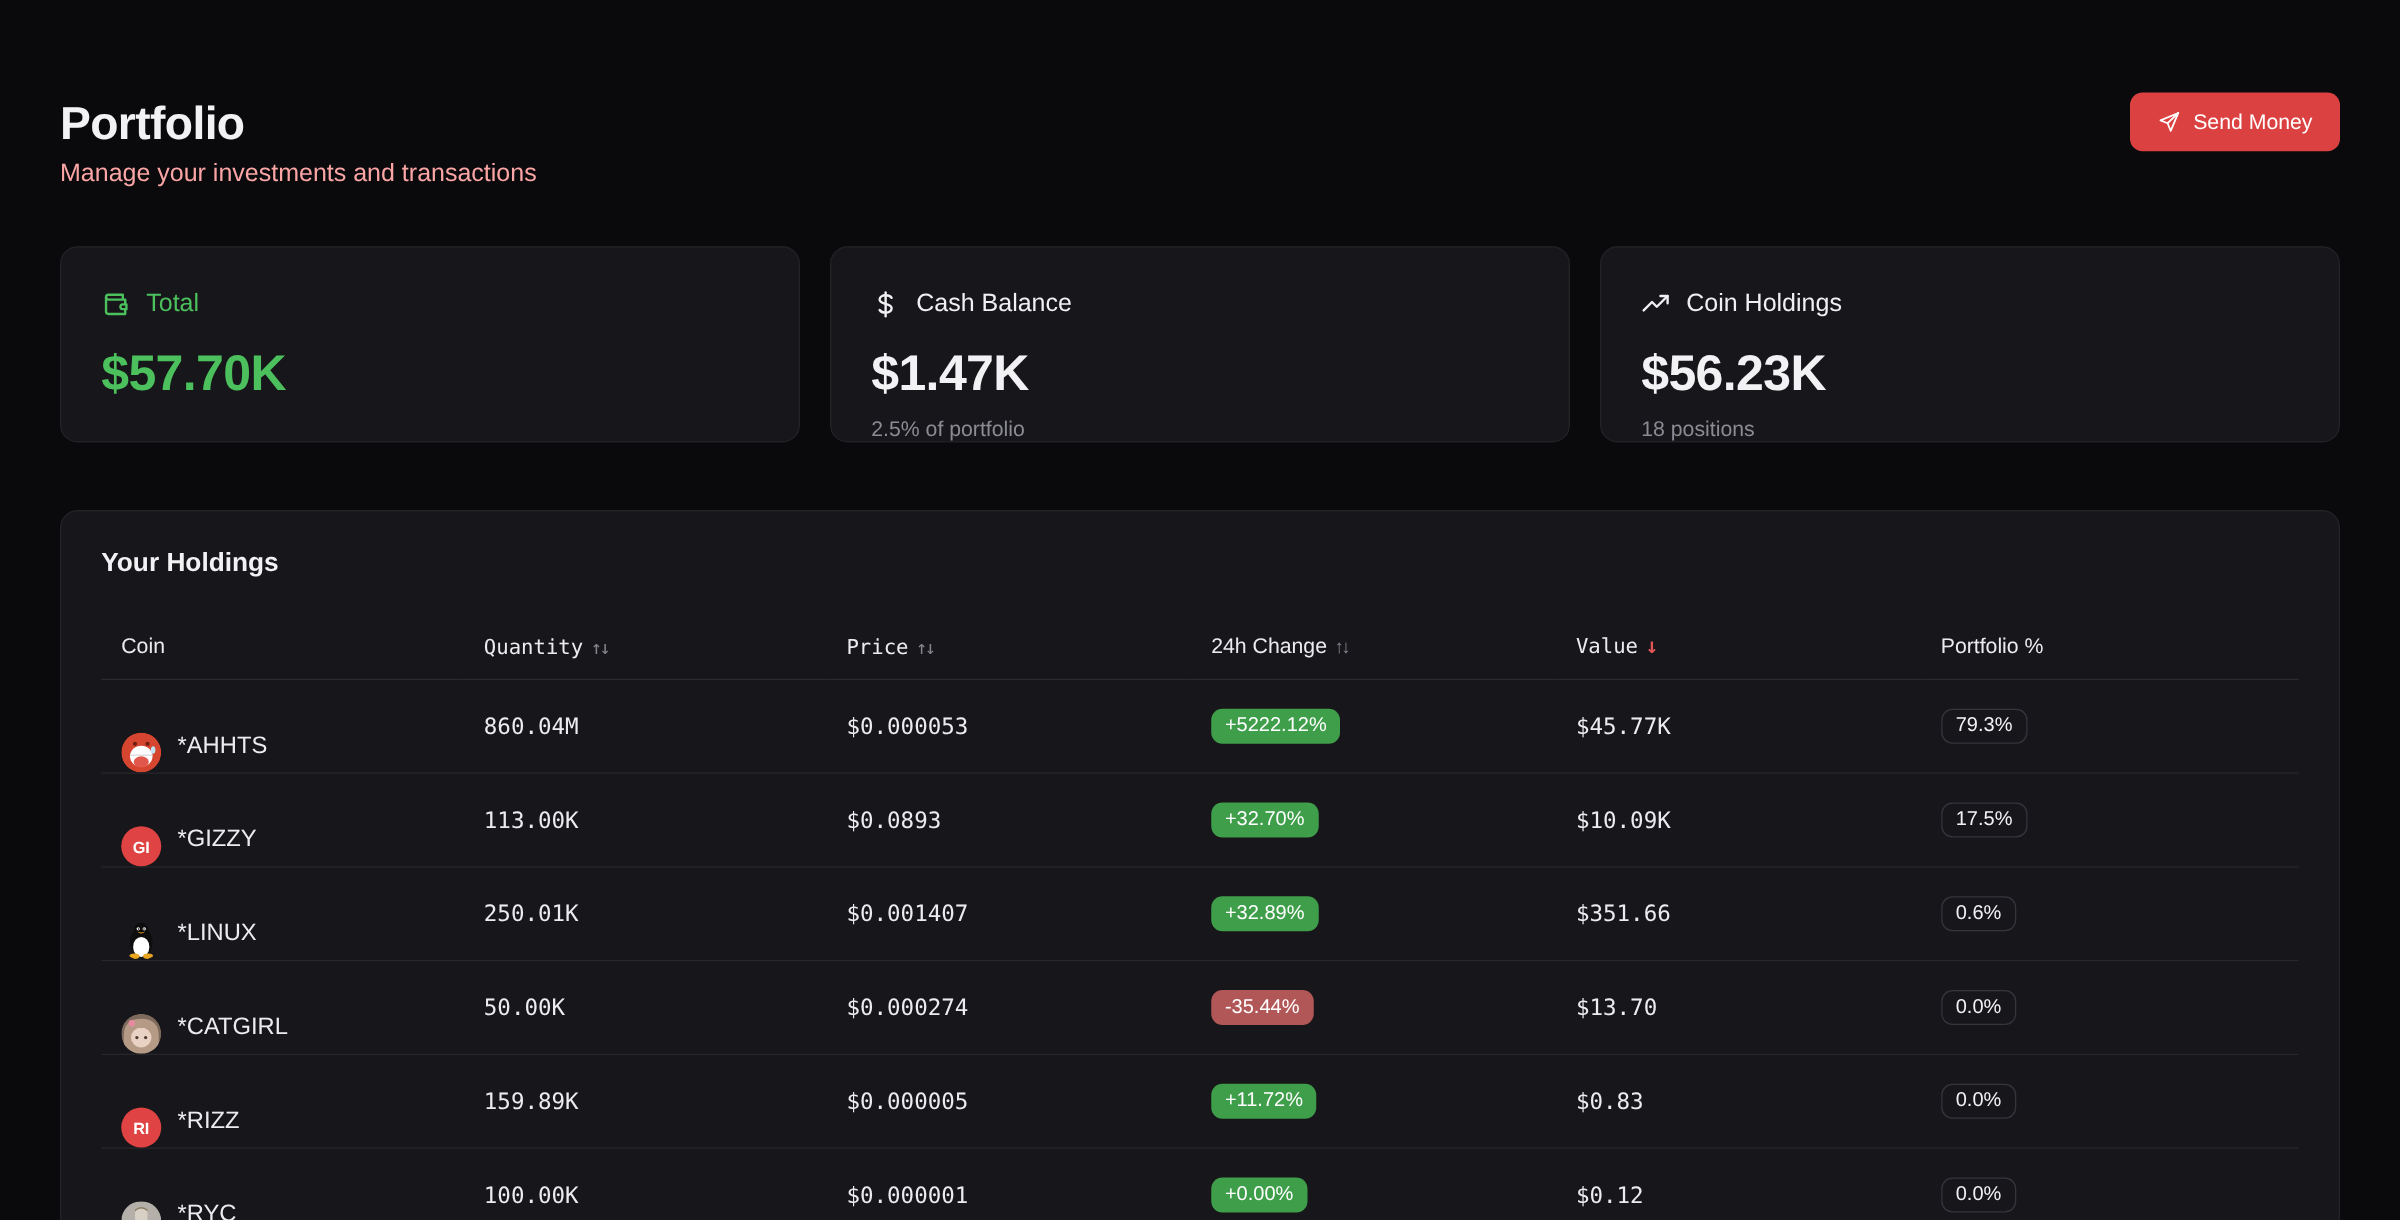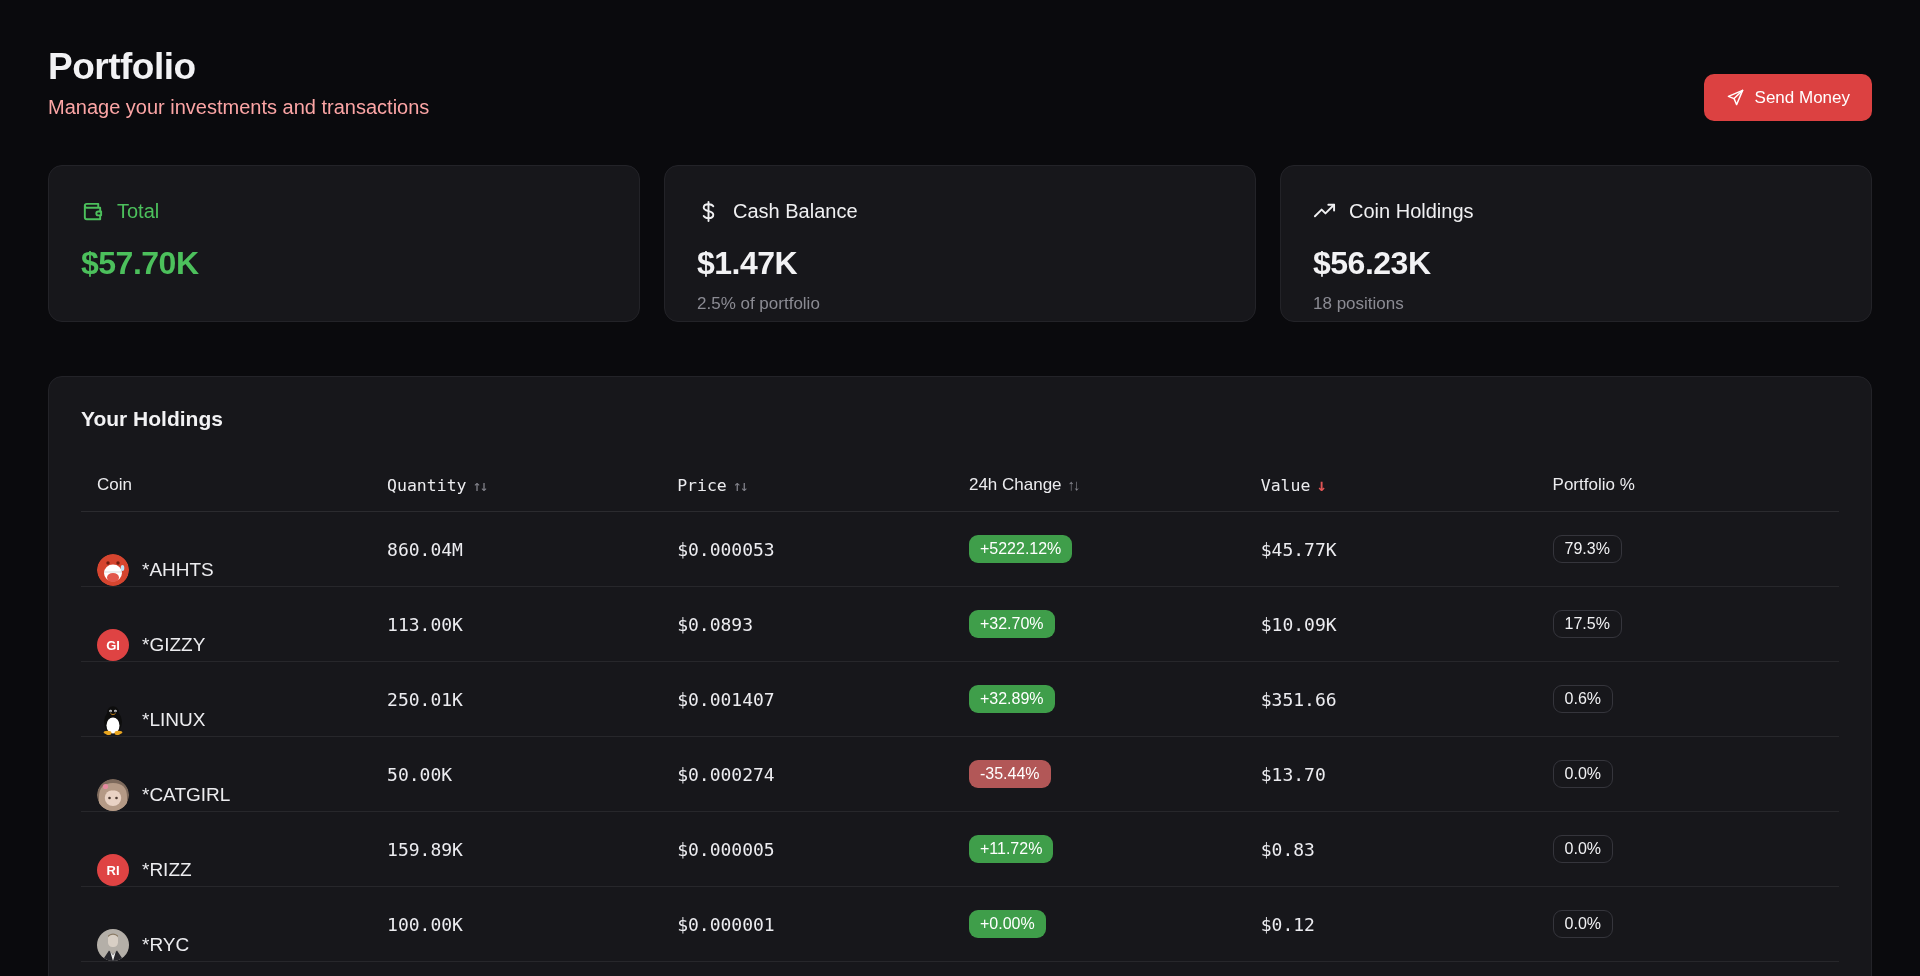--- a/index.html
+++ b/index.html
@@ -7,21 +7,21 @@
   body {
     background: #0a0a0d;
     color: #f2f2f4;
     font-family: "Liberation Sans", sans-serif;
   }
   .mono { font-family: "DejaVu Sans Mono", monospace; }
   .container { position: relative; padding: 0 48px; }
 
   
   .page-header { padding-top: 46px; }
-  .page-title { font-size: 37px; font-weight: 700; letter-spacing: -0.5px; }
+  .page-title { font-size: 37px; font-weight: 700; letter-spacing: -0.5px; margin-top: 32px; }
   .page-subtitle { margin-top: 8px; font-size: 20px; color: #fca5a5; }
   .send-btn {
     position: absolute; top: 74px; right: 48px;
     display: flex; align-items: center; gap: 10px;
     height: 47px; padding: 0 22px;
     background: #dc4141; color: #fff;
     border: none; border-radius: 10px;
     font-size: 17px; font-family: "Liberation Sans", sans-serif;
     cursor: pointer;
   }
@@ -30,21 +30,21 @@
   .cards { display: grid; grid-template-columns: 1fr 1fr 1fr; gap: 24px; margin-top: 46px; }
   .card {
     background: #17171b;
     border: 1px solid #232328;
     border-radius: 14px;
     height: 157px;
     padding: 34px 32px;
   }
   .card-head { display: flex; align-items: center; gap: 13px; font-size: 20px; color: #f0f0f2; }
   .card-head .cicon { width: 23px; height: 23px; display: inline-flex; }
-  .card-value { margin-top: 22px; font-size: 32px; font-weight: 700; letter-spacing: -0.5px; }
+  .card-value { margin-top: 22px; font-size: 40px; font-weight: 700; letter-spacing: -0.5px; }
   .card-sub { margin-top: 12px; font-size: 17px; color: #8b8b93; }
   .card.green .card-head, .card.green .card-value { color: #4cc05c; }
 
   
   .holdings {
     margin-top: 54px;
     background: #17171b;
     border: 1px solid #232328;
     border-radius: 14px;
     padding: 30px 32px;
@@ -63,21 +63,21 @@
   th.mono { font-size: 16.5px; }
   .sort-glyph { color: #85858d; font-size: 15px; letter-spacing: -2px; margin-left: 6px; }
   .sort-glyph.desc { color: #e05555; font-size: 17px; letter-spacing: 0; font-weight: 700; }
   td {
     height: 60px; padding: 0 16px; vertical-align: middle;
     border-top: 1px solid rgba(255,255,255,0.07);
     white-space: nowrap;
   }
   tbody tr:first-child td { border-top: none; }
   tbody tr:last-child td { border-bottom: 1px solid rgba(255,255,255,0.07); }
-  .coin-cell { display: flex; align-items: center; gap: 13px; margin-top: 42px; }
+  .coin-cell { display: flex; align-items: flex-start; gap: 13px; margin-top: 42px; }
   .coin-name { font-size: 19px; color: #ececef; }
   .avatar { width: 32px; height: 32px; border-radius: 50%; overflow: hidden; flex: 0 0 32px; }
   .avatar svg { display: block; width: 32px; height: 32px; }
   .avatar.initials {
     background: #df4343; color: #fff;
     display: flex; align-items: center; justify-content: center;
     font-size: 13px; font-weight: 700;
   }
   .num { font-family: "DejaVu Sans Mono", monospace; font-size: 18px; color: #ececf0; }
   .badge {

